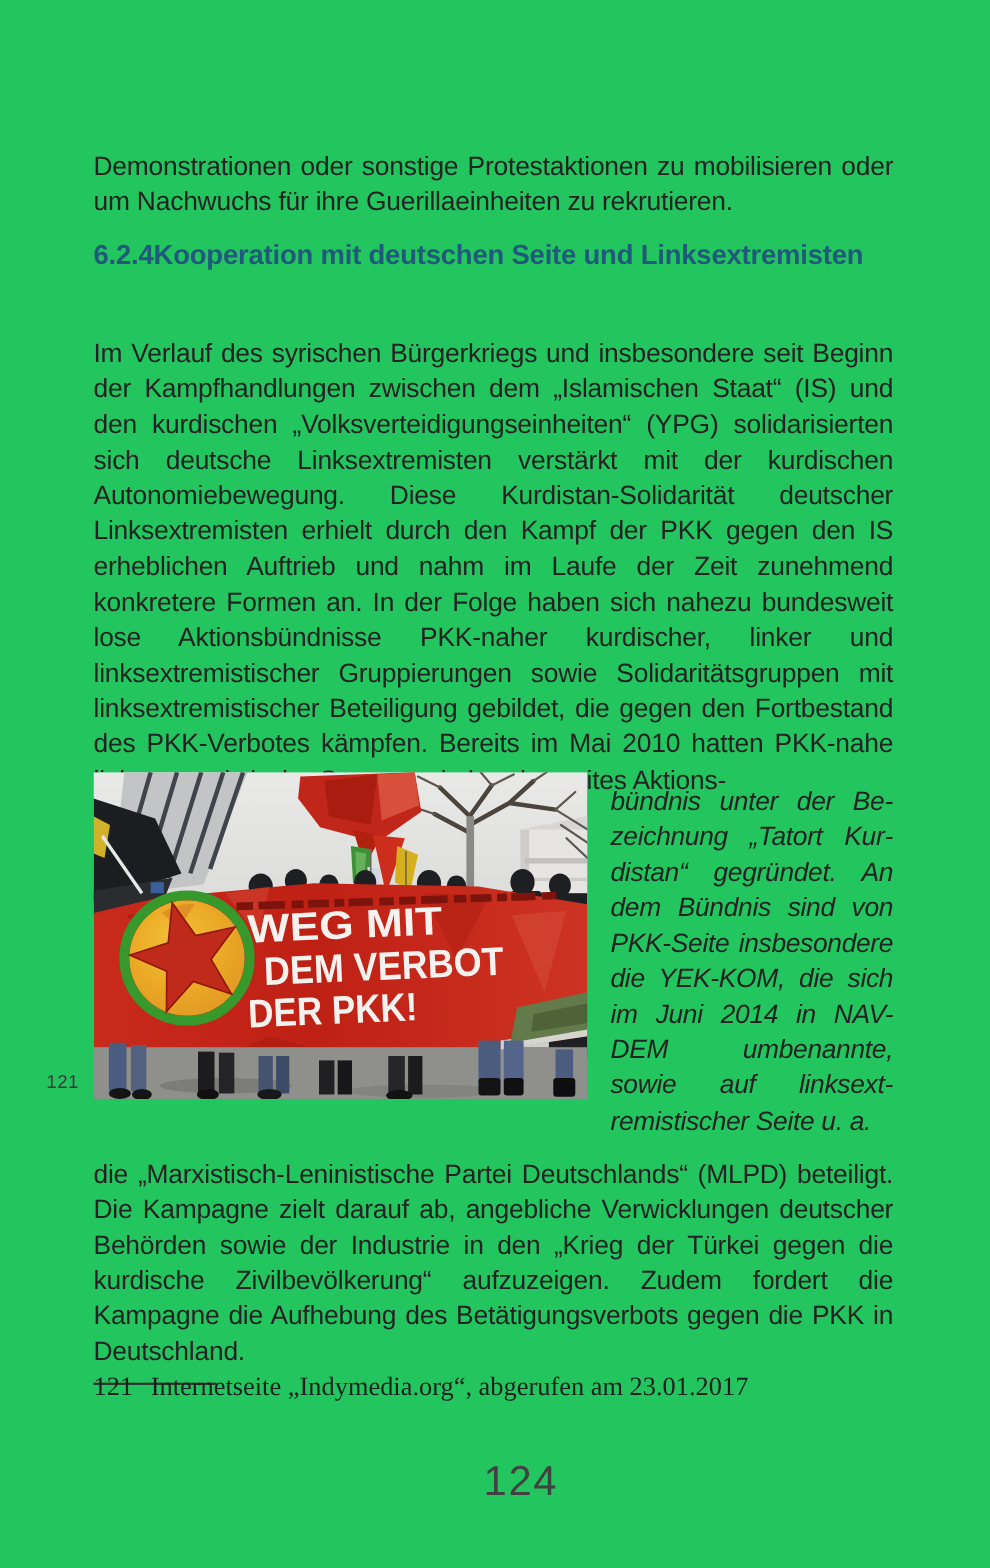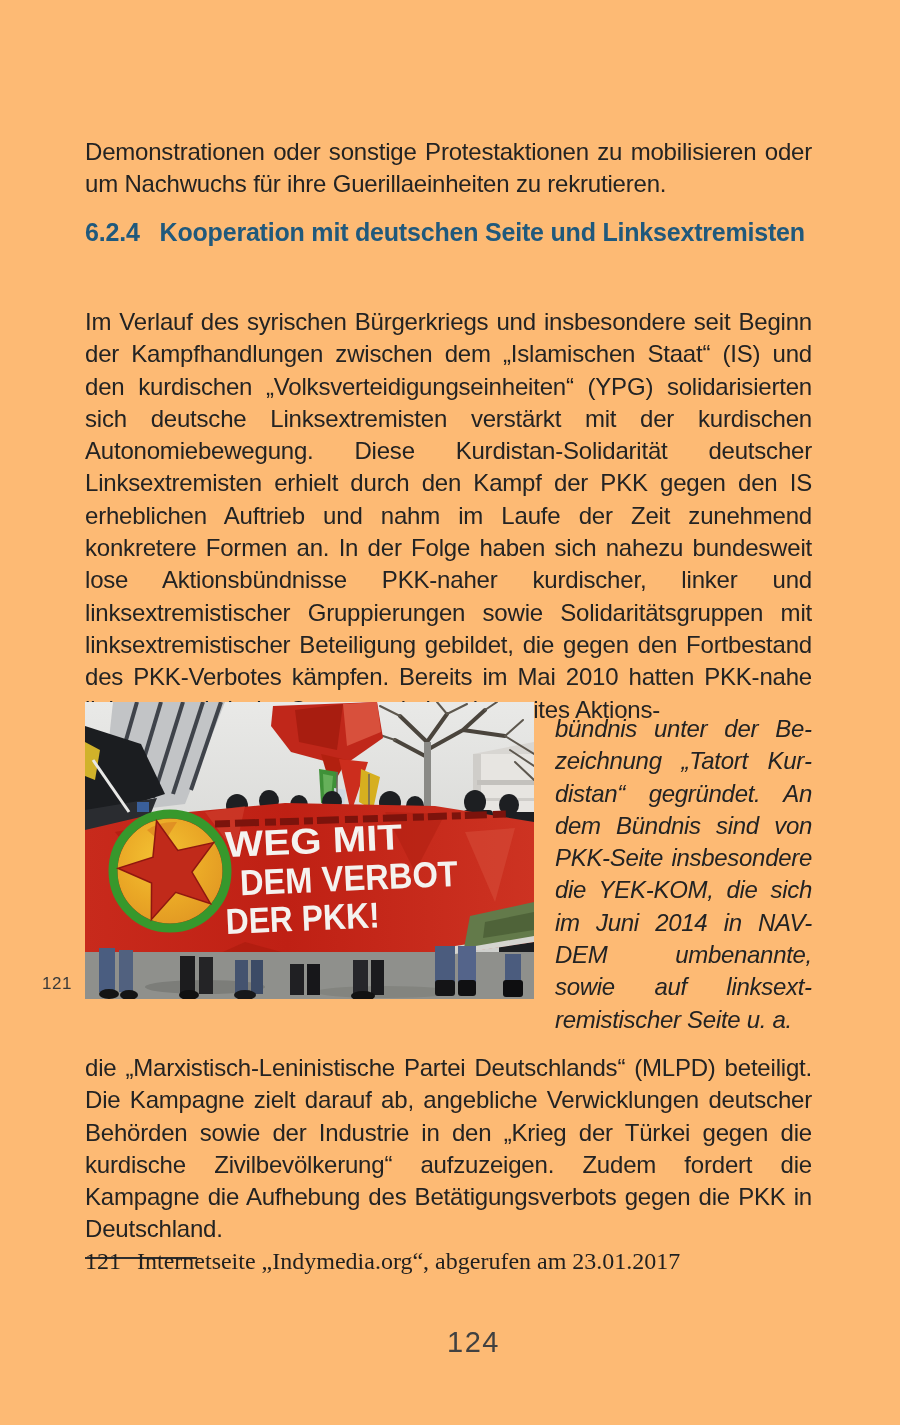--- a/index.html
+++ b/index.html
@@ -1,34 +1,34 @@
 <!DOCTYPE html>
 <html lang="de"><head>
 <meta charset="utf-8">
 <style>
   html,body{margin:0;padding:0;background:#ffffff;}
   .page{
     position:relative;
     width:900px;height:1425px;
-    background:#fdba74;
+    background:#22c55e;
     font-family:"Liberation Sans","DejaVu Sans",sans-serif;
     color:#232323;
     overflow:hidden;
   }
   .textblock{
     position:absolute;left:85px;width:727px;
     font-size:24px;line-height:32.3px;
     text-align:justify;text-align-last:left;
     letter-spacing:-0.2px;
     hyphens:manual;-webkit-hyphens:manual;
   }
   .intro{top:112px;}
   .heading{
     position:absolute;left:85px;top:218px;width:760px;
-    display:flex;gap:20px;
+    display:flex;
     font-size:25px;font-weight:bold;color:#20597c;
     letter-spacing:-0.2px;white-space:nowrap;align-items:center;
   }
   .mainpara{top:282px;}
   .media-row{
     position:absolute;left:85px;top:689px;width:727px;
     display:flex;gap:21px;align-items:flex-start;
   }
   .photo{width:449px;height:297px;margin-top:13px;flex:none;display:block;}
   .beside{
@@ -47,21 +47,21 @@
     border-top:2px solid #2e2e2e;
   }
   .footnote{
     position:absolute;left:85px;top:1248px;width:700px;
     font-family:"Liberation Serif","DejaVu Serif",serif;
     font-size:24px;color:#1f1f1f;
   }
   .footnote .fn-num{margin-right:16px;}
   .page-number{
     position:absolute;left:0;right:0;top:1326px;
-    text-align:center;font-size:29px;color:#414141;letter-spacing:1.5px;
+    text-align:center;font-size:38px;color:#414141;letter-spacing:1.5px;
     font-weight:normal;
     padding-left:47px;
   }
 </style>
 </head>
 <body>
 
 <div class="page">
 
   <p class="textblock intro">Demonstrationen oder sonstige Protestaktionen zu mobilisieren oder um Nachwuchs für ihre Guerillaeinheiten zu rekrutieren.</p>

